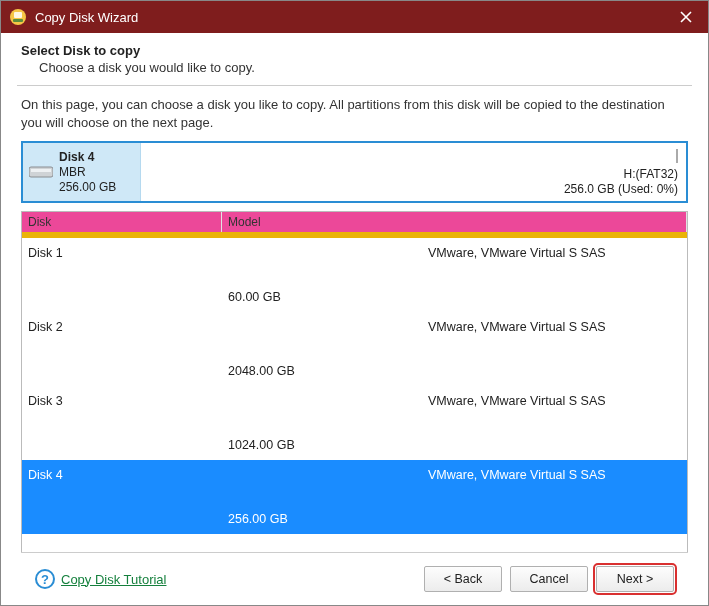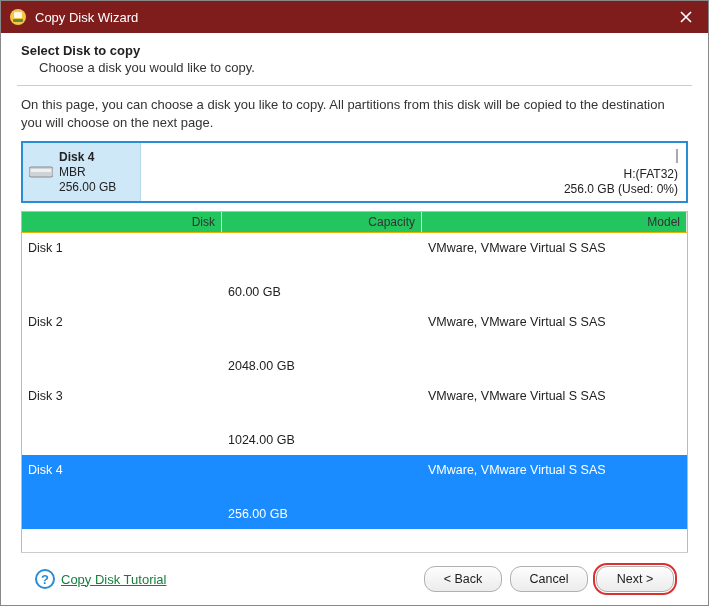--- a/index.html
+++ b/index.html
@@ -111,23 +111,22 @@
     border-bottom: none;
     margin: 0 4px;
     flex: 1;
     min-height: 0;
     display: flex;
     flex-direction: column;
     background: #fff;
   }
   .thead {
     display: flex;
-    border-bottom: 1px solid #eab308;
-    background: #22c55e;
-    text-align: right;
+    border-bottom: 6px solid #eab308;
+    background: #ec4899;
   }
   .thead .th {
     padding: 3px 6px;
     font-size: 12px;
     color: #333;
     border-right: 1px solid #e2e2e2;
   }
   .th-disk { width: 200px; }
   .th-cap  { width: 200px; }
   .th-model{ flex: 1; border-right: none; }
@@ -174,21 +173,21 @@
     font-weight: 700;
     font-size: 13px;
   }
   .spacer { flex: 1; }
   .btn {
     min-width: 78px;
     height: 26px;
     margin-left: 8px;
     background: linear-gradient(#fdfdfd, #ececec);
     border: 1px solid #b0b0b0;
-    border-radius: 11px;
+    border-radius: 2px;
     font-size: 12.5px;
     color: #222;
     cursor: pointer;
     padding: 0;
   }
   .btn-highlight {
     outline: 2px solid #d93030;
     outline-offset: 1px;
   }
 </style>
@@ -240,21 +239,20 @@
         <div class="part-bar-raw" style="width:100%"></div>
       </div>
       <div class="part-label">H:(FAT32)</div>
       <div class="part-label">256.0 GB (Used: 0%)</div>
     </div>
   </div>
 
   <div class="table">
     <div class="thead">
       <div class="th th-disk">Disk</div>
-      <div class="th th-cap">Capacity</div>
       <div class="th th-model">Model</div>
     </div>
     <div class="tbody" id="tbody">
         <div class="trow">
           <div class="td-disk">Disk 1</div>
           <div class="td-cap">60.00 GB</div>
           <div class="td-model">VMware, VMware Virtual S SAS</div>
         </div>
         <div class="trow">
           <div class="td-disk">Disk 2</div>

